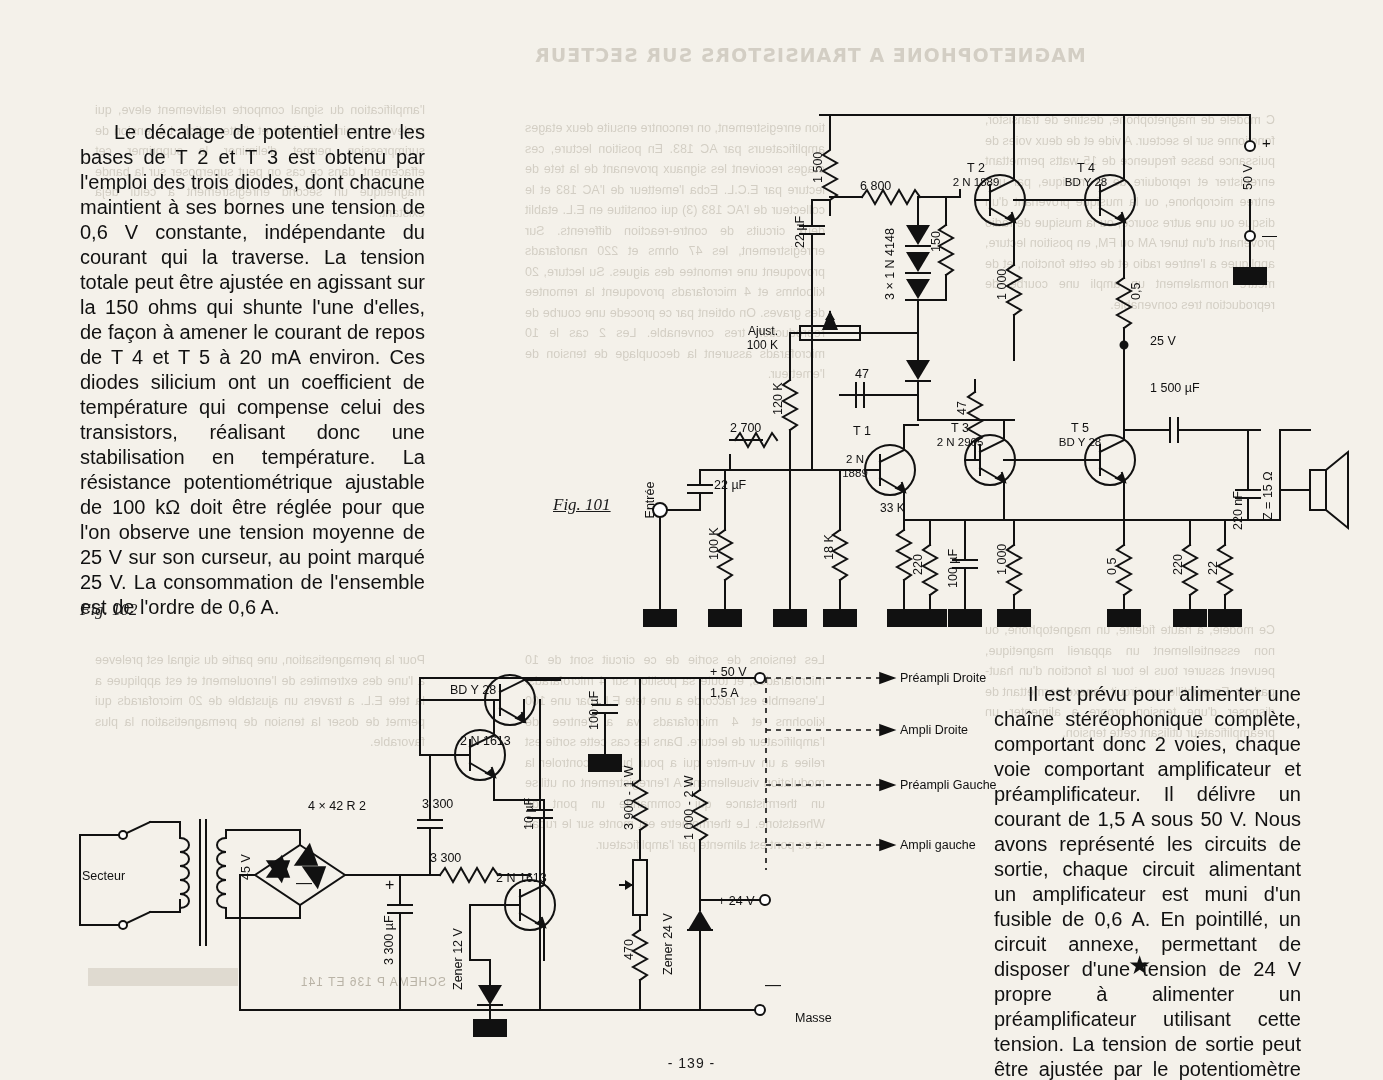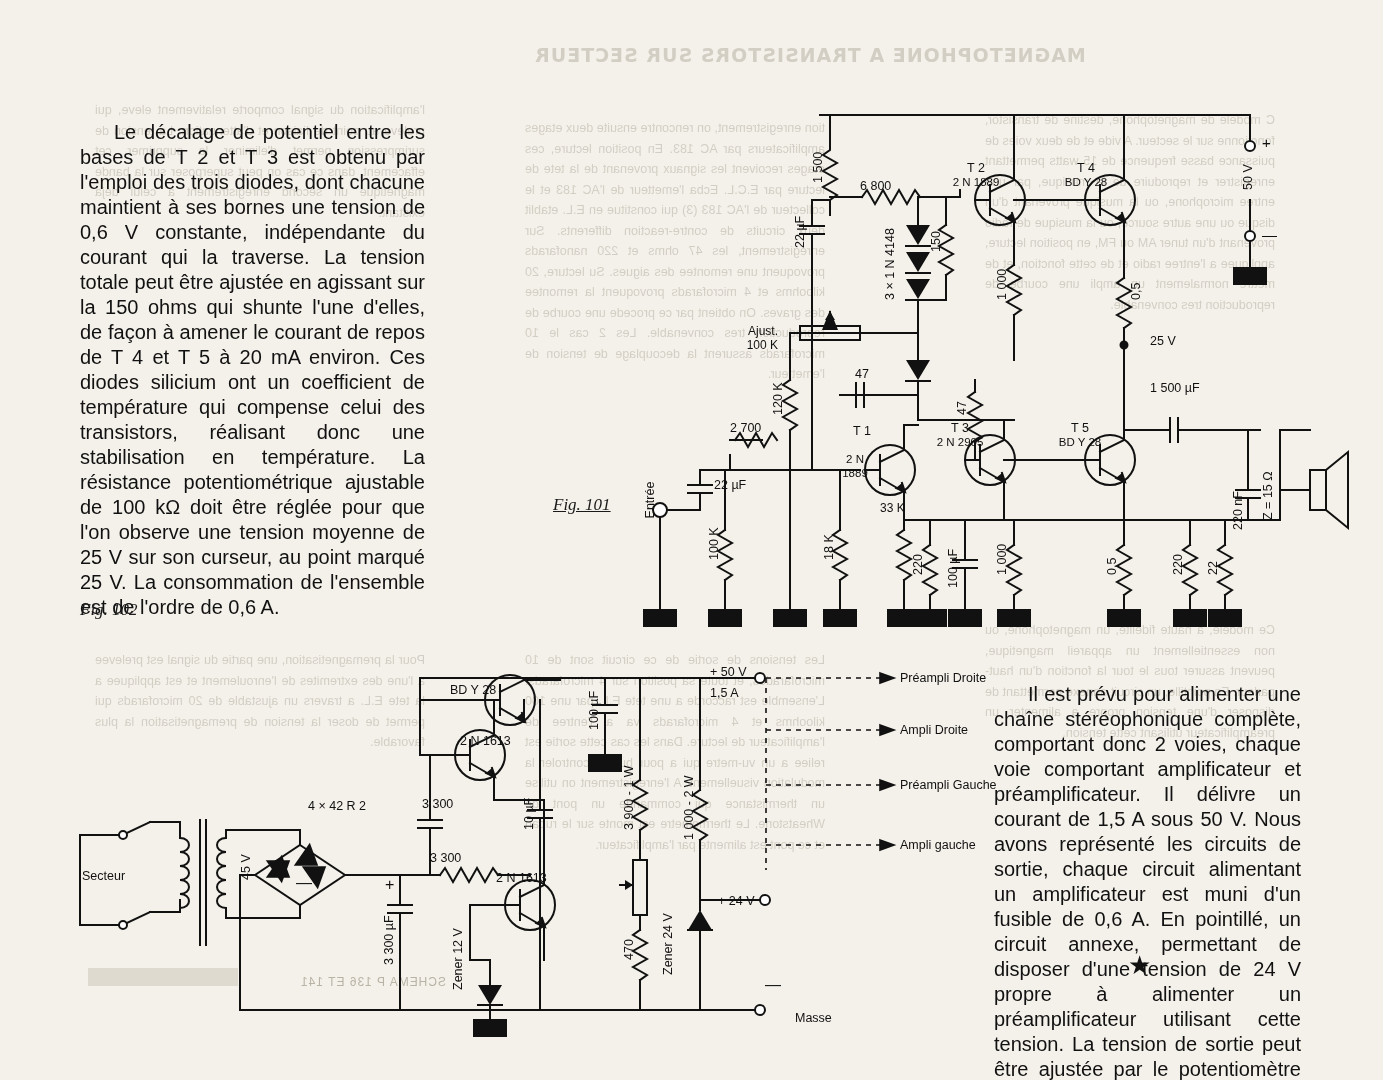--- a/index.html
+++ b/index.html
@@ -112,20 +112,21 @@
     <p>Le décalage de potentiel entre les bases de T 2 et T 3 est obtenu par l'emploi des trois diodes, dont chacune maintient à ses bornes une tension de 0,6 V constante, indépendante du courant qui la traverse. La tension totale peut être ajustée en agissant sur la 150 ohms qui shunte l'une d'elles, de façon à amener le courant de repos de T 4 et T 5 à 20 mA environ. Ces diodes silicium ont un coefficient de température qui compense celui des transistors, réalisant donc une stabilisation en température. La résistance potentiométrique ajustable de 100 kΩ doit être réglée pour que l'on observe une tension moyenne de 25 V sur son curseur, au point marqué 25 V. La consommation de l'ensemble est de l'ordre de 0,6 A.</p>
   </div>
 
   <div class="col-text col-right">
     <p>Il est prévu pour alimenter une chaîne stéréophonique complète, comportant donc 2 voies, chaque voie comportant amplificateur et préamplificateur. Il délivre un courant de 1,5 A sous 50 V. Nous avons représenté les circuits de sortie, chaque circuit alimentant un amplificateur est muni d'un fusible de 0,6 A. En pointillé, un circuit annexe, permettant de disposer d'une tension de 24 V propre à alimenter un préamplificateur utilisant cette tension. La tension de sortie peut être ajustée par le potentiomètre de 470 ohms.</p>
   </div>
 
   <div class="fig102-label">Fig. 102</div>
   <div class="fig101-label">Fig. 101</div>
   <div class="star">★</div>
+  <div class="page-num">- 139 -</div>
 
   <svg class="sch" viewBox="0 0 1383 1080">
     <defs>
       <g id="gnd">
         <line x1="0" y1="0" x2="0" y2="10" stroke="#111" stroke-width="2"></line>
         <rect x="-16" y="10" width="32" height="10" fill="#111"></rect>
         <rect x="-16" y="22" width="32" height="4" fill="#111"></rect>
       </g>
       <marker id="arr" markerWidth="10" markerHeight="8" refX="9" refY="4" orient="auto">
         <path d="M0,0 L10,4 L0,8 z" fill="#111"></path>

